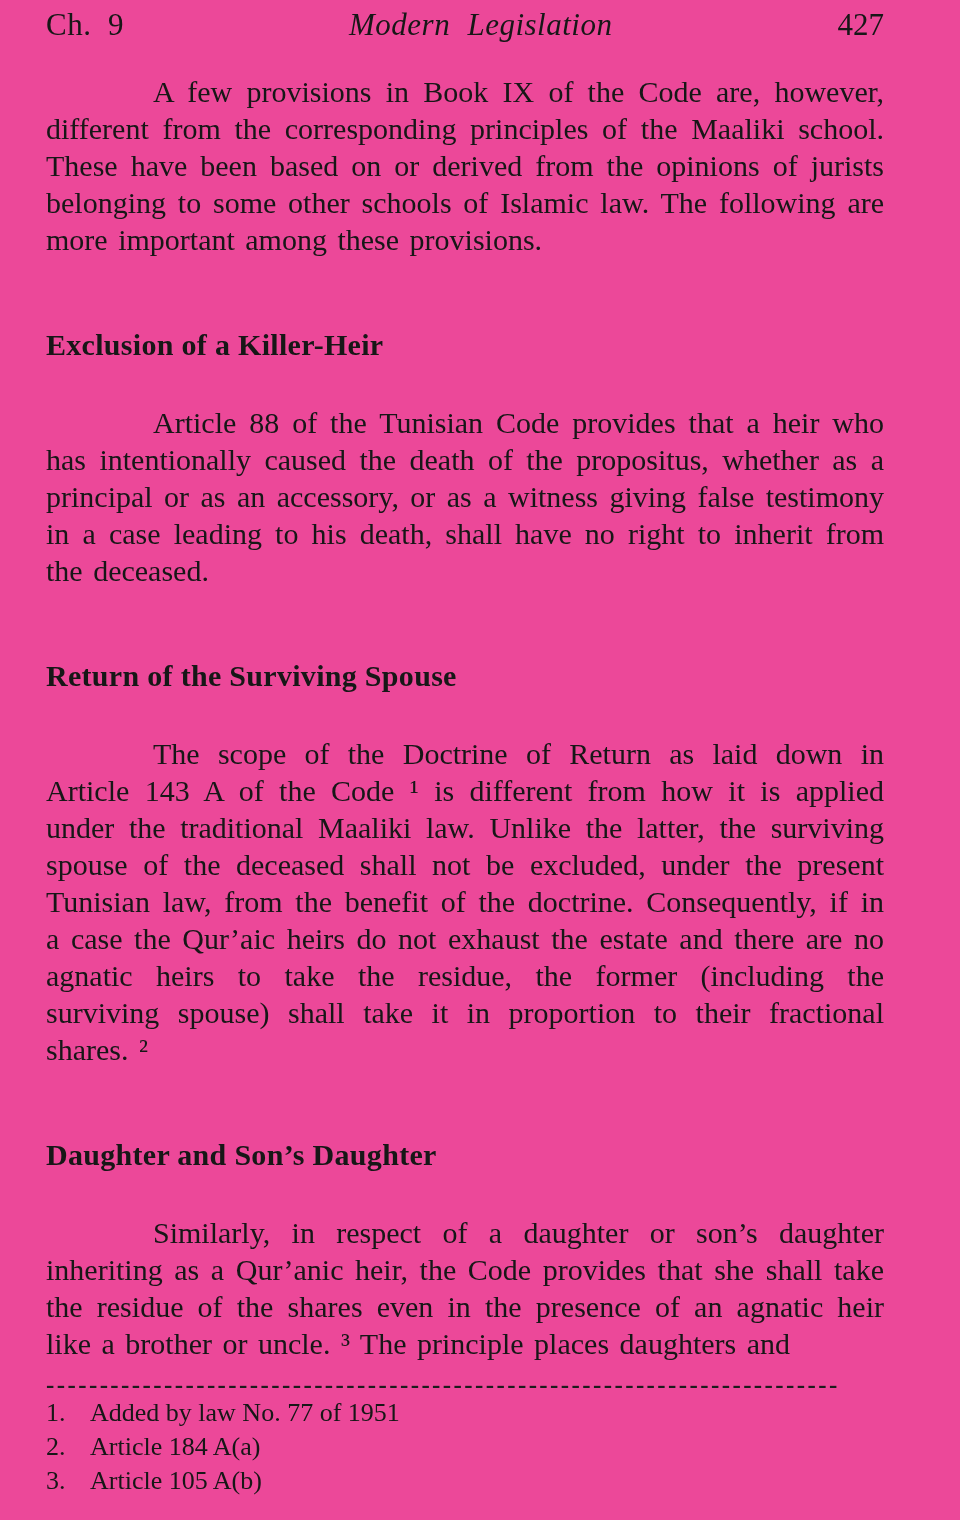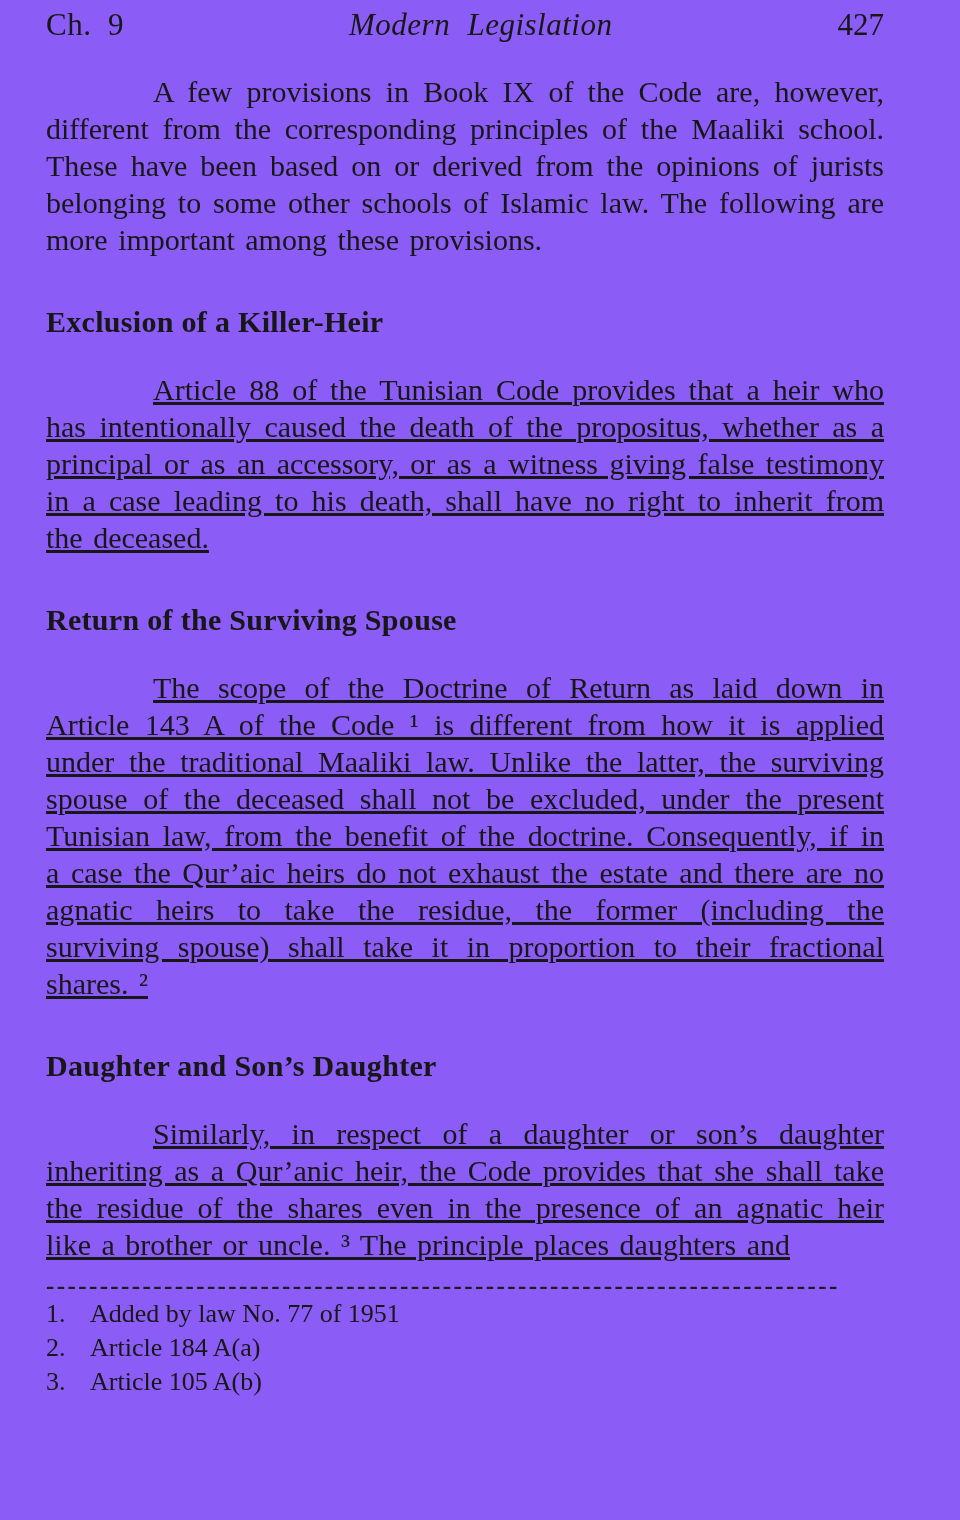--- a/index.html
+++ b/index.html
@@ -9,21 +9,21 @@
     background: #ffffff;
     font-family: "Liberation Serif", serif;
     color: #171717;
     overflow: hidden;
   }
   .page {
     box-sizing: border-box;
     width: 960px;
     height: 1520px;
     padding: 6px 76px 0 46px;
-    background: #8b5cf6;
+    background: #ec4899;
   }
   .header {
     display: flex;
     justify-content: space-between;
     align-items: baseline;
     font-size: 31px;
     line-height: 38px;
   }
   .header .chapter { letter-spacing: 0.5px; }
   .header .title {
@@ -40,22 +40,22 @@
     word-spacing: 3px;
   }
   .intro { margin-top: 29px; }
   .section-heading {
     margin: 0;
     font-size: 30px;
     line-height: 38px;
     font-weight: bold;
     letter-spacing: 0.3px;
   }
-  .gap-heading { margin-top: 45px; }
-  .after-heading { margin-top: 30px; text-decoration: underline; }
+  .gap-heading { margin-top: 68px; }
+  .after-heading { margin-top: 40px; }
   .footnotes { margin-top: 12px; }
   .separator {
     font-weight: bold;
     font-size: 25px;
     line-height: 22px;
     letter-spacing: 2.4px;
     white-space: nowrap;
     overflow: hidden;
     color: #1c1c1c;
   }

